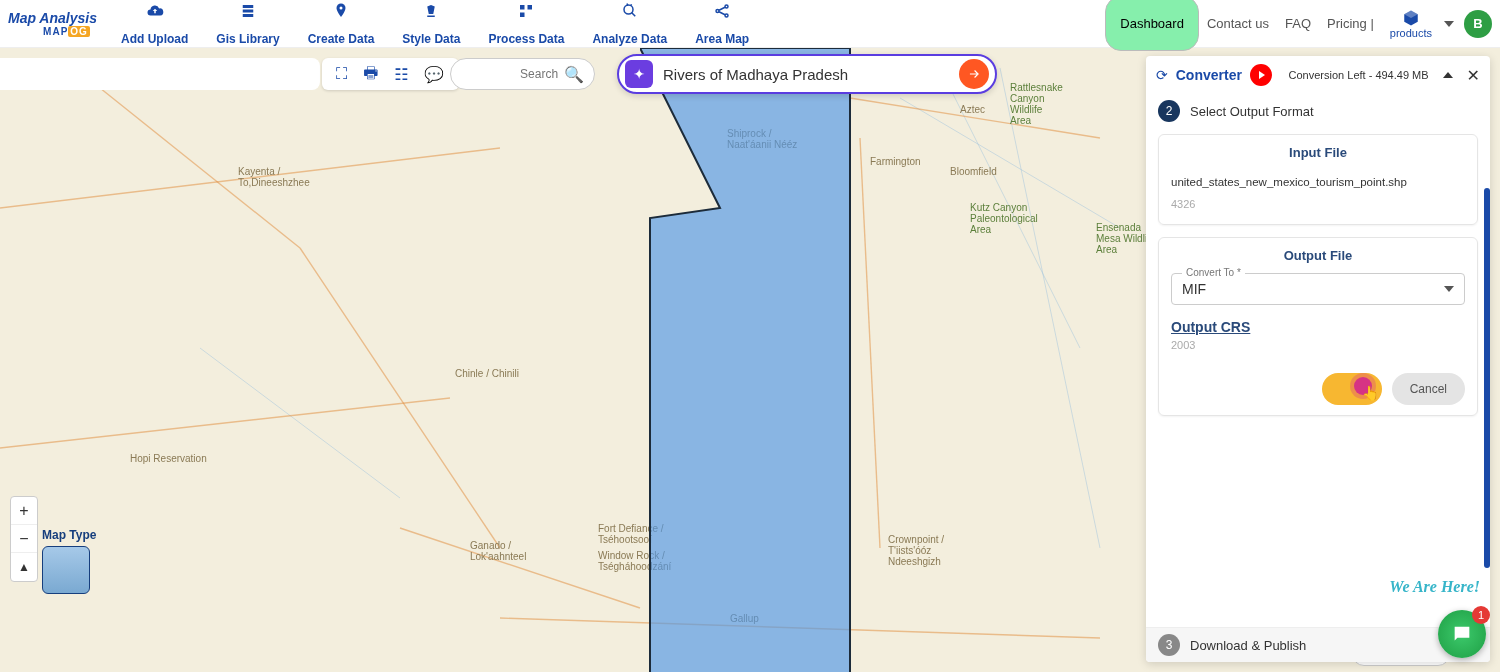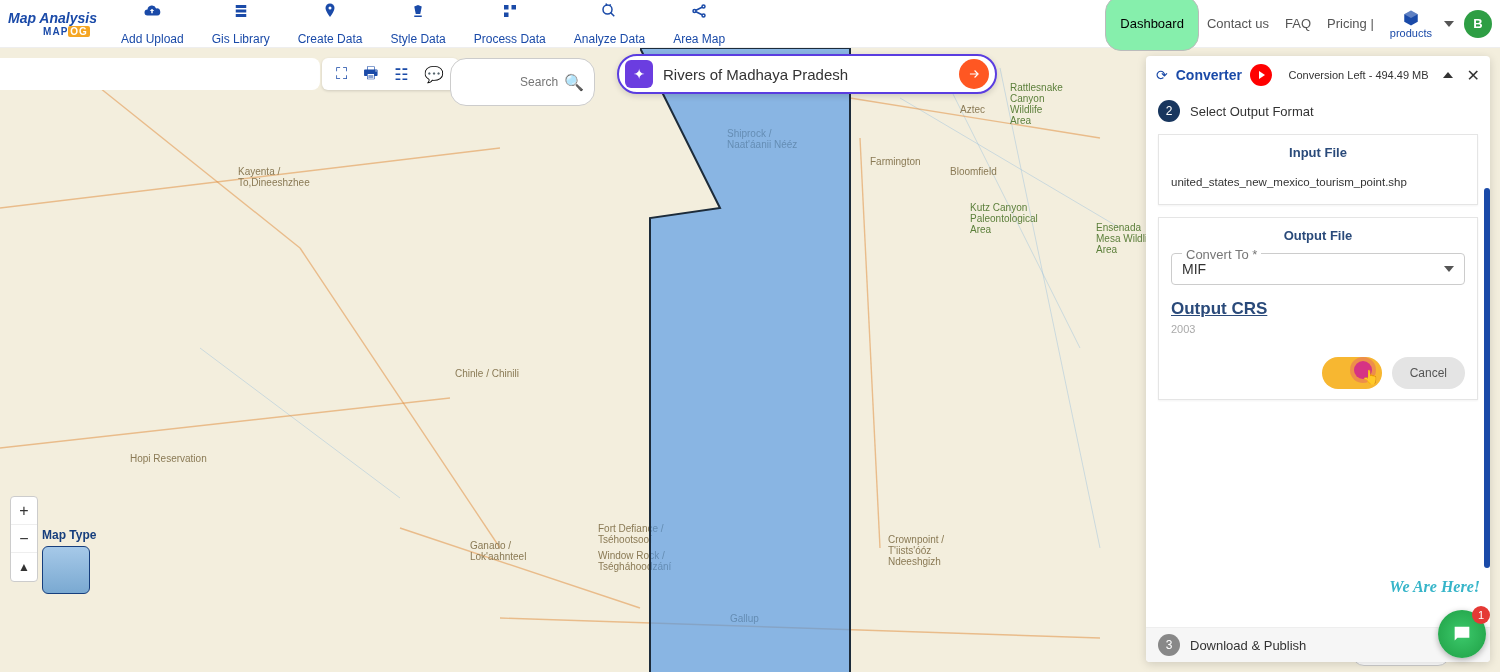--- a/index.html
+++ b/index.html
@@ -8,21 +8,21 @@
   
   .topnav { position:absolute; top:0; left:0; right:0; height:48px; background:#fff; display:flex; align-items:center; padding:0 8px; border-bottom:1px solid #eee; z-index:50; }
   .brand { display:flex; flex-direction:column; align-items:center; margin-right:10px; }
   .brand-title { color:#1a4aa8; font-weight:bold; font-size:14px; font-style:italic; }
   .brand-sub { font-size:10px; font-weight:bold; letter-spacing:1px;margin-left:28px; }
   .brand-sub .m { color:#1a4aa8; }
   .brand-sub .g { color:#f5a623; background:#f5a623; color:#fff; border-radius:2px; padding:0 2px;}
 
   .nav-item { display:flex; flex-direction:column; align-items:center; margin:0 14px; color:#1a4aa8; font-size:12px; cursor:pointer; }
   .nav-item svg { width:18px; height:18px; }
-  .nav-item span.lbl { margin-top:12px; font-weight:400; }
+  .nav-item span.lbl { margin-top:12px; font-weight:700; }
 
   .nav-spacer { flex:1; }
   .dashboard-btn { border:1px solid #bbb; border-radius:16px; padding:19px 14px; font-size:13px; background:#86efac; cursor:pointer; }
   .plain-link { margin:0 8px; font-size:13px; color:#555; cursor:pointer; }
   .products { display:flex; flex-direction:column; align-items:center; color:#1a4aa8; font-size:11px; margin:0 8px; cursor:pointer;}
   .caret-down{ width:0;height:0;border-left:5px solid transparent;border-right:5px solid transparent;border-top:6px solid #555; margin:0 4px; cursor:pointer;}
   .avatar { width:28px; height:28px; border-radius:50%; background:#2e9e44; color:#fff; display:flex; align-items:center; justify-content:center; font-weight:bold; font-size:13px; cursor:pointer; margin-left:6px;}
 
   
   .map-bg { position:absolute; top:48px; left:0; right:0; bottom:0; background:#f3eedd; overflow:hidden; }
@@ -32,21 +32,21 @@
   .green-patch{ position:absolute; background:rgba(120,170,80,.35); border-radius:30% 50% 40% 60%; }
   .map-label{ position:absolute; font-size:10px; color:#8a7a55; text-align:left; white-space:nowrap; }
 
   
   .poly { position:absolute; }
 
   
   .toolbar2 { position:absolute; top:58px; left:0; width:320px; height:32px; background:#fff; border-radius:0 8px 8px 0; display:flex; align-items:center; z-index:40;}
   .toolbar-icons{ position:absolute; top:58px; left:322px; height:32px; background:#fff; border-radius:6px; display:flex; align-items:center; gap:16px; padding:0 14px; z-index:40; box-shadow:0 1px 3px rgba(0,0,0,.15);}
   .toolbar-icons span{ color:#1a4aa8; cursor:pointer; font-size:16px; }
-  .search-pill{ position:absolute; top:58px; left:450px; width:145px; height:48px; border:1px solid #ccc; border-radius:16px; background:#fff; display:flex; align-items:center; padding:0 10px; z-index:40;}
+  .search-pill{ position:absolute; top:58px; left:450px; width:145px; height:32px; border:1px solid #ccc; border-radius:16px; background:#fff; display:flex; align-items:center; padding:0 10px; z-index:40;}
   .search-pill input{ border:none; outline:none; width:100%; font-size:12px; text-align:right; color:#666; background:transparent;}
   .search-pill .sicon{ color:#555; margin-left:6px;}
 
   .title-pill{ position:absolute; top:54px; left:617px; width:380px; height:40px; border:2px solid #5a3de0; border-radius:22px; background:#fff; display:flex; align-items:center; padding:0 6px 0 6px; z-index:40; box-shadow:0 2px 6px rgba(0,0,0,.15);}
   .title-pill .star{ width:28px;height:28px;border-radius:6px;background:#6b3de0;display:flex;align-items:center;justify-content:center;color:#fff;font-size:14px;}
   .title-pill .title{ margin-left:10px; font-size:15px; color:#333;}
   .title-pill .go{ margin-left:auto; width:30px;height:30px;border-radius:50%;background:#ff5722;display:flex;align-items:center;justify-content:center;color:#fff;}
 
   
   .zoom-ctrl{ position:absolute; left:10px; bottom:90px; width:28px; background:#fff; border:1px solid #ccc; border-radius:4px; z-index:40;}
@@ -63,32 +63,32 @@
   .yt{ width:22px;height:22px;background:#ff0000;border-radius:50%;display:flex;align-items:center;justify-content:center;}
   .yt::after{content:"";width:0;height:0;border-left:6px solid #fff;border-top:4px solid transparent;border-bottom:4px solid transparent;margin-left:2px;}
   .conv-left{ margin-left:auto; font-size:11px; color:#333;}
   .chev{ width:0;height:0;border-left:5px solid transparent;border-right:5px solid transparent;border-bottom:6px solid #333; margin-left:6px; cursor:pointer;}
   .closex{ margin-left:6px; font-size:16px; color:#333; cursor:pointer;}
 
   .step-row{ display:flex; align-items:center; padding:6px 12px; gap:10px;}
   .step-num{ width:22px;height:22px;border-radius:50%;background:#18365e;color:#fff;display:flex;align-items:center;justify-content:center;font-size:12px;}
   .step-num.inactive{ background:#888;}
   .step-label{ font-size:13px; color:#333; font-weight:500;}
-  .card{ margin:6px 12px; border:1px solid #e5e5e5; border-radius:0; padding:10px 12px; box-shadow:0 1px 2px rgba(0,0,0,.05);}
+  .card{ margin:6px 12px; border:1px solid #e5e5e5; border-radius:6px; padding:10px 12px; box-shadow:0 1px 2px rgba(0,0,0,.05);}
   .card h4{ text-align:center; color:#2a4a7a; font-size:13px; font-weight:600; margin-bottom:10px;}
   .file-row{ font-size:11.5px; color:#333; padding:6px 0;}
   .muted{ color:#aaa; font-size:11px; padding:4px 0;}
   .crs-row{ display:flex; align-items:center; justify-content:center; gap:14px; margin-top:8px;}
   .crs-row a{ font-size:12px; color:#2a4a7a; font-weight:600; text-decoration:underline; cursor:pointer;}
   .scan-btn{ width:28px;height:28px;border:1px solid #ccc;border-radius:6px;display:flex;align-items:center;justify-content:center;font-size:13px;cursor:pointer;}
   .select-field{ border:1px solid #ccc; border-radius:4px; padding:6px 10px; margin-top:8px; position:relative; cursor:pointer;}
-  .select-field .float-label{ position:absolute; top:-7px; left:10px; background:#fff; padding:0 4px; font-size:13px; color:#777;}
+  .select-field .float-label{ position:absolute; top:-7px; left:10px; background:#fff; padding:0 4px; font-size:10px; color:#777;}
   .select-field .val{ font-size:14px; color:#333;}
   .select-field .dd{ position:absolute; right:10px; top:50%; transform:translateY(-50%); width:0;height:0;border-left:5px solid transparent;border-right:5px solid transparent;border-top:6px solid #555;}
-  .outcrs{ font-size:17px; color:#2a4a7a; font-weight:600; text-decoration:underline; margin-top:14px; cursor:pointer;}
+  .outcrs{ font-size:14px; color:#2a4a7a; font-weight:600; text-decoration:underline; margin-top:14px; cursor:pointer;}
   .btn-row{ display:flex; gap:10px; justify-content:flex-end; margin-top:18px;}
   .btn-primary{ background:#f7b731; border:none; border-radius:16px; width:60px;height:32px; cursor:pointer; position:relative;}
   .click-dot{ position:absolute; width:18px;height:18px;border-radius:50%;background:#d63384;top:4px;right:10px;box-shadow:0 0 0 4px rgba(214,51,132,.3);}
   .hand-cursor{ position:absolute; right:2px; top:12px; font-size:14px;}
   .btn-cancel{ background:#e4e4e4; border:none; border-radius:16px; padding:8px 18px; font-size:12px; color:#555; cursor:pointer;}
 
   
   .attr{ position:absolute; right:50px; bottom:6px; background:#fff; border:1px solid #ccc; border-radius:14px; padding:4px 12px; font-size:12px; display:flex; align-items:center; gap:4px; z-index:44; cursor:pointer;}
   .attr .i{ width:14px;height:14px;border-radius:50%;background:#000;color:#fff;display:flex;align-items:center;justify-content:center;font-size:10px;font-style:italic;font-weight:bold;}
 
@@ -258,20 +258,21 @@
   </div>
 
   <div class="step-row">
     <div class="step-num">2</div>
     <div class="step-label">Select Output Format</div>
   </div>
 
   <div class="card">
     <h4>Input File</h4>
     <div class="file-row">united_states_new_mexico_tourism_point.shp</div>
+    <div class="muted">4326</div>
   </div>
 
   <div class="card">
     <h4>Output File</h4>
     <div class="select-field">
       <span class="float-label">Convert To *</span>
       <span class="val">MIF</span>
       <div class="dd"></div>
     </div>
     <div class="outcrs">Output CRS</div>

